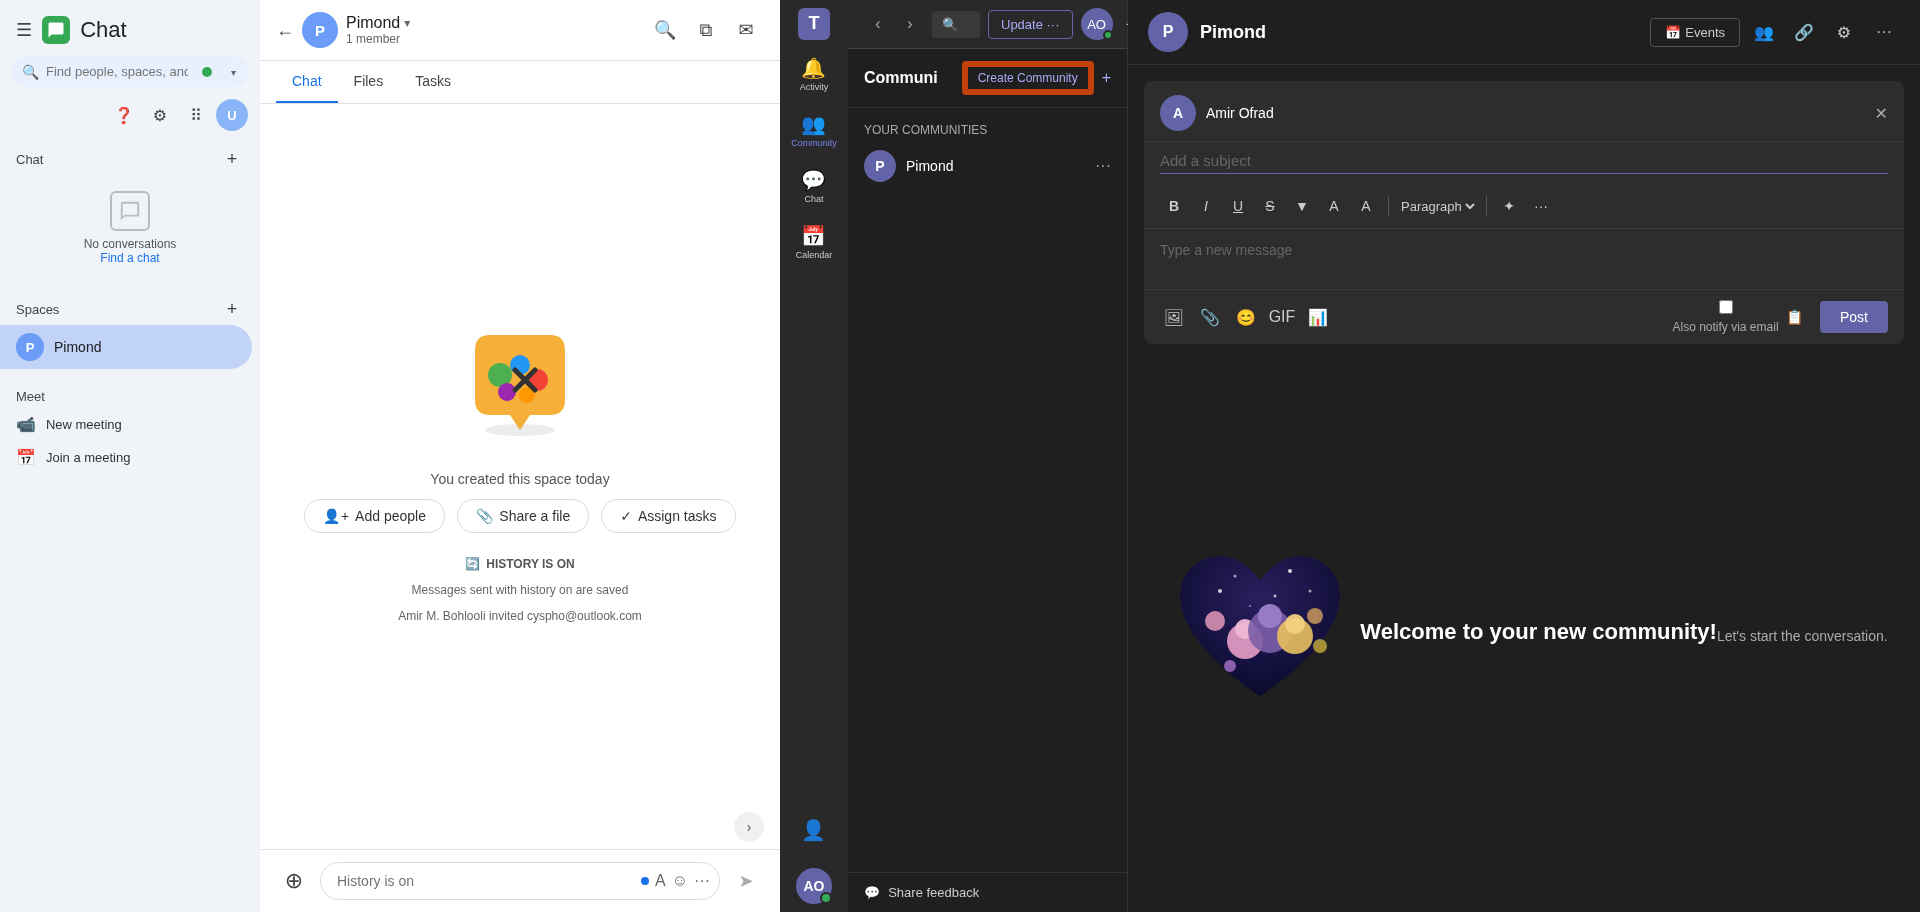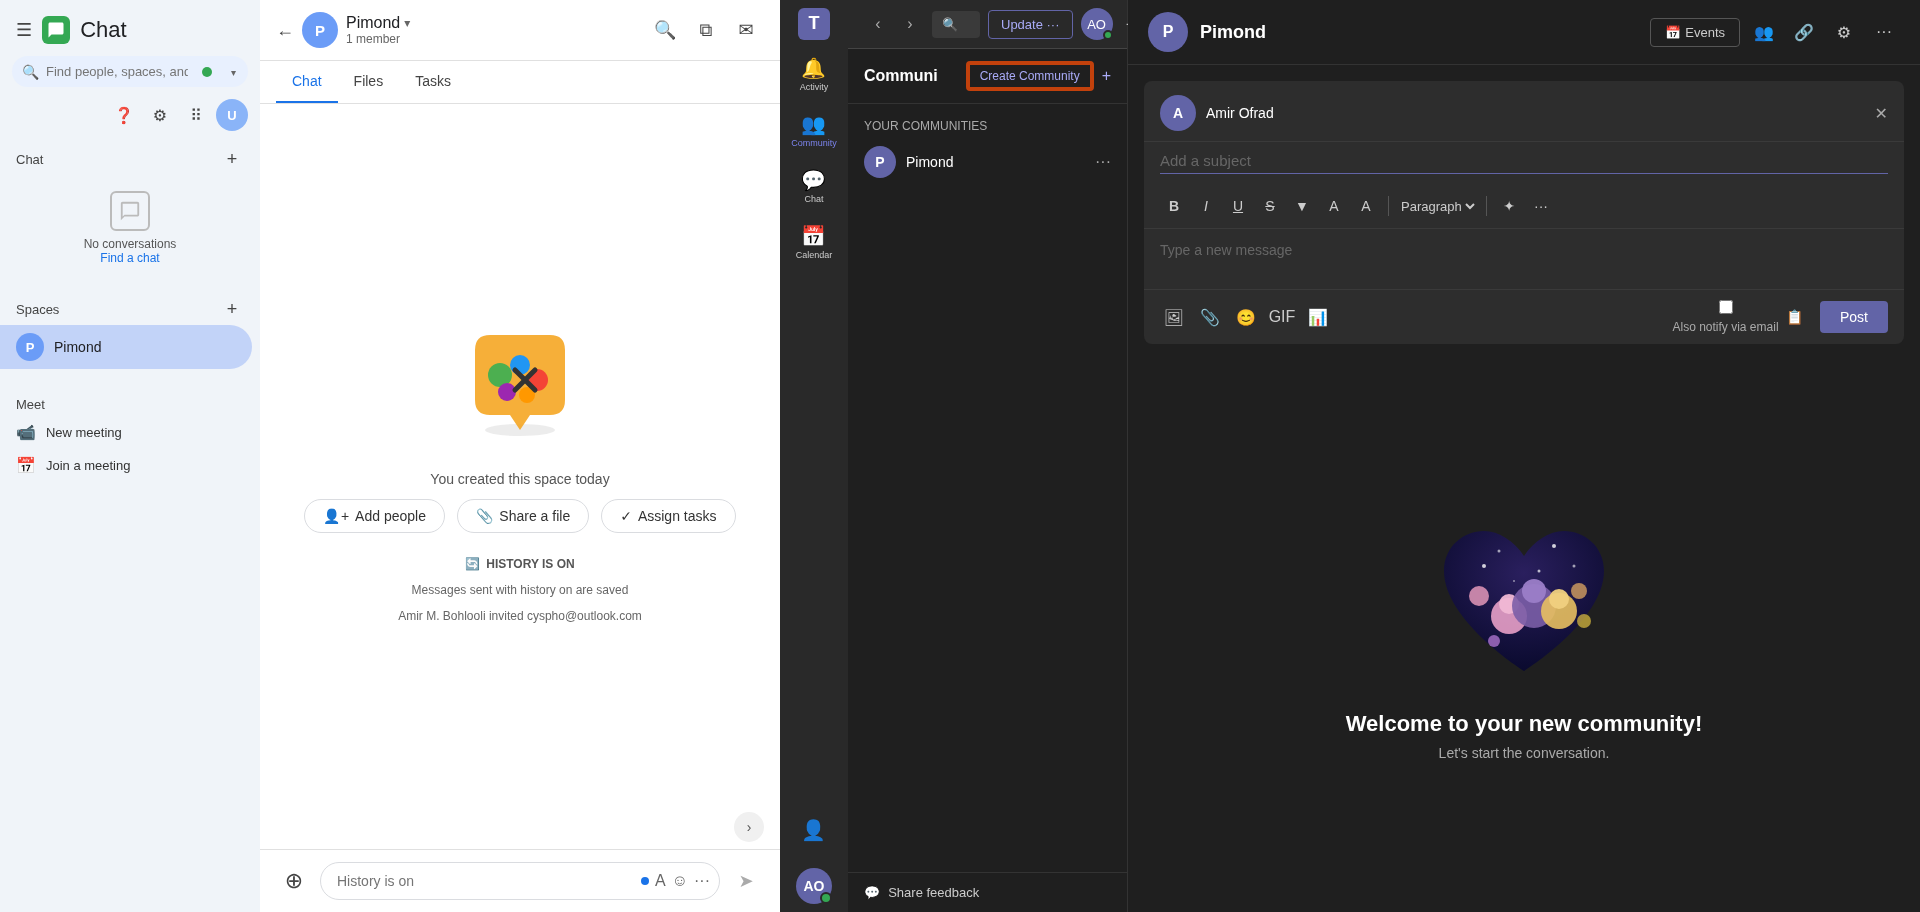--- a/index.html
+++ b/index.html
@@ -31,21 +31,21 @@
     .gc-no-conversations { display: flex; flex-direction: column; align-items: center; padding: 16px; }
     .gc-no-conv-icon { font-size: 28px; color: #bbb; border: 2px solid #bbb; border-radius: 6px; width: 40px; height: 40px; display: flex; align-items: center; justify-content: center; margin-bottom: 6px; }
     .gc-no-conv-text { font-size: 12px; color: #555; text-align: left; }
     .gc-find-chat { font-size: 12px; color: #1a73e8; cursor: pointer; }
 
     .gc-spaces-section { margin-top: 8px; }
     .gc-space-item { display: flex; align-items: center; gap: 10px; padding: 8px 16px; cursor: pointer; border-radius: 0 24px 24px 0; margin-right: 8px; background: #c2d3f8; }
     .gc-space-avatar { width: 28px; height: 28px; border-radius: 50%; background: #6b9cf7; display: flex; align-items: center; justify-content: center; color: white; font-size: 13px; font-weight: 600; }
     .gc-space-name { font-size: 14px; color: #202124; }
 
-    .gc-meet-section { margin-top: 20px; }
+    .gc-meet-section { margin-top: 12px; }
     .gc-meet-item { display: flex; align-items: center; gap: 10px; padding: 7px 16px; cursor: pointer; }
     .gc-meet-icon { font-size: 16px; color: #444; }
     .gc-meet-label { font-size: 13px; color: #333; }
 
     
     .gc-main { flex: 1; display: flex; flex-direction: column; background: #fff; position: relative; }
     .gc-main-header { display: flex; align-items: center; gap: 8px; padding: 12px 16px; border-bottom: 1px solid #e0e0e0; }
     .gc-back-btn { color: #444; cursor: pointer; font-size: 18px; }
     .gc-space-header-avatar { width: 36px; height: 36px; border-radius: 50%; background: #6b9cf7; display: flex; align-items: center; justify-content: center; color: white; font-size: 15px; font-weight: 600; }
     .gc-space-header-info { flex: 1; }
@@ -85,21 +85,21 @@
     .teams-nav-label { font-size: 9px; }
     .teams-nav-item-wrap { position: relative; display: flex; flex-direction: column; align-items: center; }
     .teams-spacer { flex: 1; }
     .teams-avatar-nav { width: 36px; height: 36px; border-radius: 50%; background: #6264a7; display: flex; align-items: center; justify-content: center; color: white; font-size: 14px; font-weight: 600; cursor: pointer; margin-top: 8px; }
     .teams-avatar-badge { width: 12px; height: 12px; background: #34a853; border-radius: 50%; border: 2px solid #292929; position: absolute; bottom: 0; right: 0; }
 
     
     .teams-community { width: 280px; background: #1f1f1f; border-right: 1px solid #333; display: flex; flex-direction: column; }
     .teams-comm-header { display: flex; align-items: center; padding: 12px 16px; gap: 8px; border-bottom: 1px solid #333; }
     .teams-comm-title { font-size: 16px; font-weight: 600; color: #fff; flex: 1; }
-    .teams-create-btn { display: flex; align-items: center; gap: 4px; padding: 4px 10px; border: 4px solid #c2410c; border-radius: 4px; color: #a9abf7; font-size: 12px; cursor: pointer; }
+    .teams-create-btn { display: flex; align-items: center; gap: 4px; padding: 4px 10px; border: 6px solid #c2410c; border-radius: 4px; color: #a9abf7; font-size: 12px; cursor: pointer; }
     .teams-plus-icon { font-size: 16px; color: #a9abf7; cursor: pointer; }
     .teams-comm-section { padding: 12px 16px 4px; }
     .teams-section-label { font-size: 12px; color: #aaa; font-weight: 400; text-transform: uppercase; }
     .teams-comm-item { display: flex; align-items: center; gap: 10px; padding: 8px 16px; cursor: pointer; }
     .teams-comm-avatar { width: 32px; height: 32px; border-radius: 50%; background: #6264a7; display: flex; align-items: center; justify-content: center; color: white; font-size: 14px; font-weight: 600; }
     .teams-comm-name { font-size: 14px; color: #fff; flex: 1; }
     .teams-comm-more { color: #aaa; font-size: 16px; cursor: pointer; }
     .teams-feedback { display: flex; align-items: center; gap: 8px; padding: 12px 16px; cursor: pointer; margin-top: auto; border-top: 1px solid #333; color: #ccc; font-size: 13px; }
 
     
@@ -142,21 +142,21 @@
     .teams-post-body-text { color: #666; font-size: 14px; }
     .teams-post-footer { display: flex; align-items: center; gap: 8px; padding: 10px 16px; border-top: 1px solid #3a3a3a; }
     .teams-post-icon { width: 28px; height: 28px; display: flex; align-items: center; justify-content: center; cursor: pointer; color: #ccc; font-size: 16px; border-radius: 4px; }
     .teams-notify-check { display: flex; align-items: center; gap: 6px; margin-left: auto; flex-direction: column; }
     .teams-checkbox { width: 14px; height: 14px; border: 1px solid #aaa; border-radius: 2px; cursor: pointer; background: transparent; }
     .teams-notify-label { font-size: 12px; color: #aaa; }
     .teams-post-btn { padding: 8px 20px; background: #6264a7; color: white; border: none; border-radius: 4px; font-size: 14px; cursor: pointer; margin-left: 8px; }
     .teams-copy-icon { color: #aaa; cursor: pointer; font-size: 14px; }
 
     
-    .teams-welcome { flex: 1; display: flex; flex-direction: column; align-items: center; justify-content: center; padding: 20px; }
+    .teams-welcome { flex: 1; display: flex; flex-direction: row; align-items: center; justify-content: center; padding: 20px; }
     .teams-welcome-illustration { width: 200px; height: 180px; position: relative; margin-bottom: 20px; }
     .teams-welcome-title { font-size: 22px; font-weight: 600; color: #fff; text-align: center; margin-bottom: 8px; }
     .teams-welcome-sub { font-size: 14px; color: #aaa; text-align: center; }
 
     
     .heart-svg { width: 200px; height: 180px; }
   </style>
 </head>
 <body>
 

